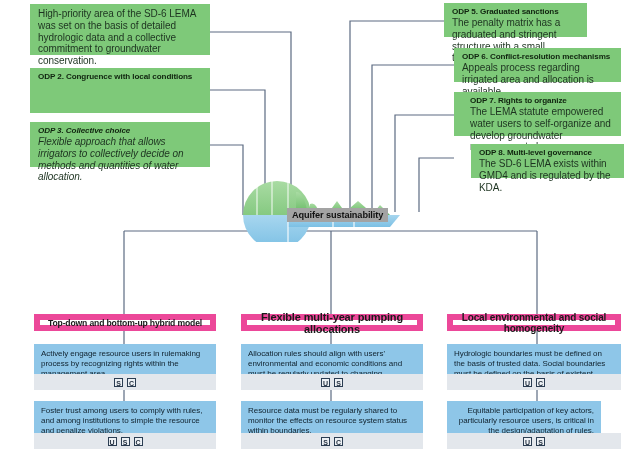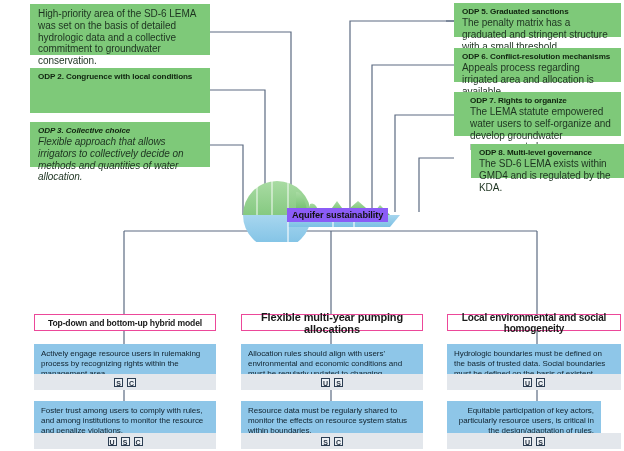--- a/index.html
+++ b/index.html
@@ -37,35 +37,35 @@
     display:block;
     color:#1d3320;
     letter-spacing:-0.05px;
   }
 
   
   #aquifer{position:absolute;left:232px;top:170px;width:180px;height:72px;}
   #aqlabel{
     position:absolute;
     left:287px;top:208px;
-    background:#8b5cf6;
+    background:#a3a3a3;
     padding:2px 5px 2px 5px;
     font-size:9.2px;
     font-weight:bold;
     color:#111;
     letter-spacing:-0.1px;
     white-space:nowrap;
     z-index:6;
   }
 
   
   .hdr{
     position:absolute;
     box-sizing:border-box;
-    border:1px solid #ec4899;
+    border:6px solid #ec4899;
     background:#ffffff;
     text-align:center;
     font-weight:bold;
     color:#1a1a1a;
     display:flex;align-items:center;justify-content:center;
     letter-spacing:-0.15px;
   }
   .blk{
     position:absolute;
     box-sizing:border-box;
@@ -140,21 +140,21 @@
 
   <div class="odp" style="left:30px;top:68px;width:180px;height:45px;">
     <span class="t">ODP 2. Congruence with local conditions</span>
   </div>
 
   <div class="odp" style="left:30px;top:122px;width:180px;height:45px;font-style:italic;">
     <span class="t">ODP 3. Collective choice</span>
     <span class="d">Flexible approach that allows irrigators to collectively decide on methods and quantities of water allocation.</span>
   </div>
 
-  <div class="odp" style="left:454px;top:3px;width:167px;height:34px;">
+  <div class="odp" style="left:444px;top:3px;width:143px;height:34px;">
     <span class="t">ODP 5. Graduated sanctions</span>
     <span class="d">The penalty matrix has a graduated and stringent structure with a small threshold.</span>
   </div>
 
   <div class="odp" style="left:454px;top:48px;width:167px;height:34px;">
     <span class="t">ODP 6. Conflict-resolution mechanisms</span>
     <span class="d">Appeals process regarding irrigated area and allocation is available.</span>
   </div>
 
   <div class="odp" style="left:454px;top:92px;width:167px;height:44px;padding-left:16px;">
@@ -213,21 +213,21 @@
     <span>Top-down and bottom-up hybrid model</span>
   </div>
   <div class="blk" style="left:34px;top:344px;width:182px;height:30px;">
     <span>Actively engage resource users in rulemaking process by recognizing rights within the management area.</span>
   </div>
   <div class="badgebar" style="left:34px;top:374px;width:182px;height:16px;">
     <span class="bdg">S</span>
     <span class="bdg">C</span>
   </div>
   <div class="blk" style="left:34px;top:401px;width:182px;height:32px;">
-    <span>Foster trust among users to comply with rules, and among institutions to monitor the resource and penalize violations.</span>
+    <span>Foster trust among users to comply with rules, and among institutions to simple the resource and penalize violations.</span>
   </div>
   <div class="badgebar" style="left:34px;top:433px;width:182px;height:16px;">
     <span class="bdg">U</span>
     <span class="bdg">S</span>
     <span class="bdg">C</span>
   </div>
 
   <div class="hdr" style="left:241px;top:314px;width:182px;height:17px;font-size:11px;">
     <span>Flexible multi-year pumping allocations</span>
   </div>

